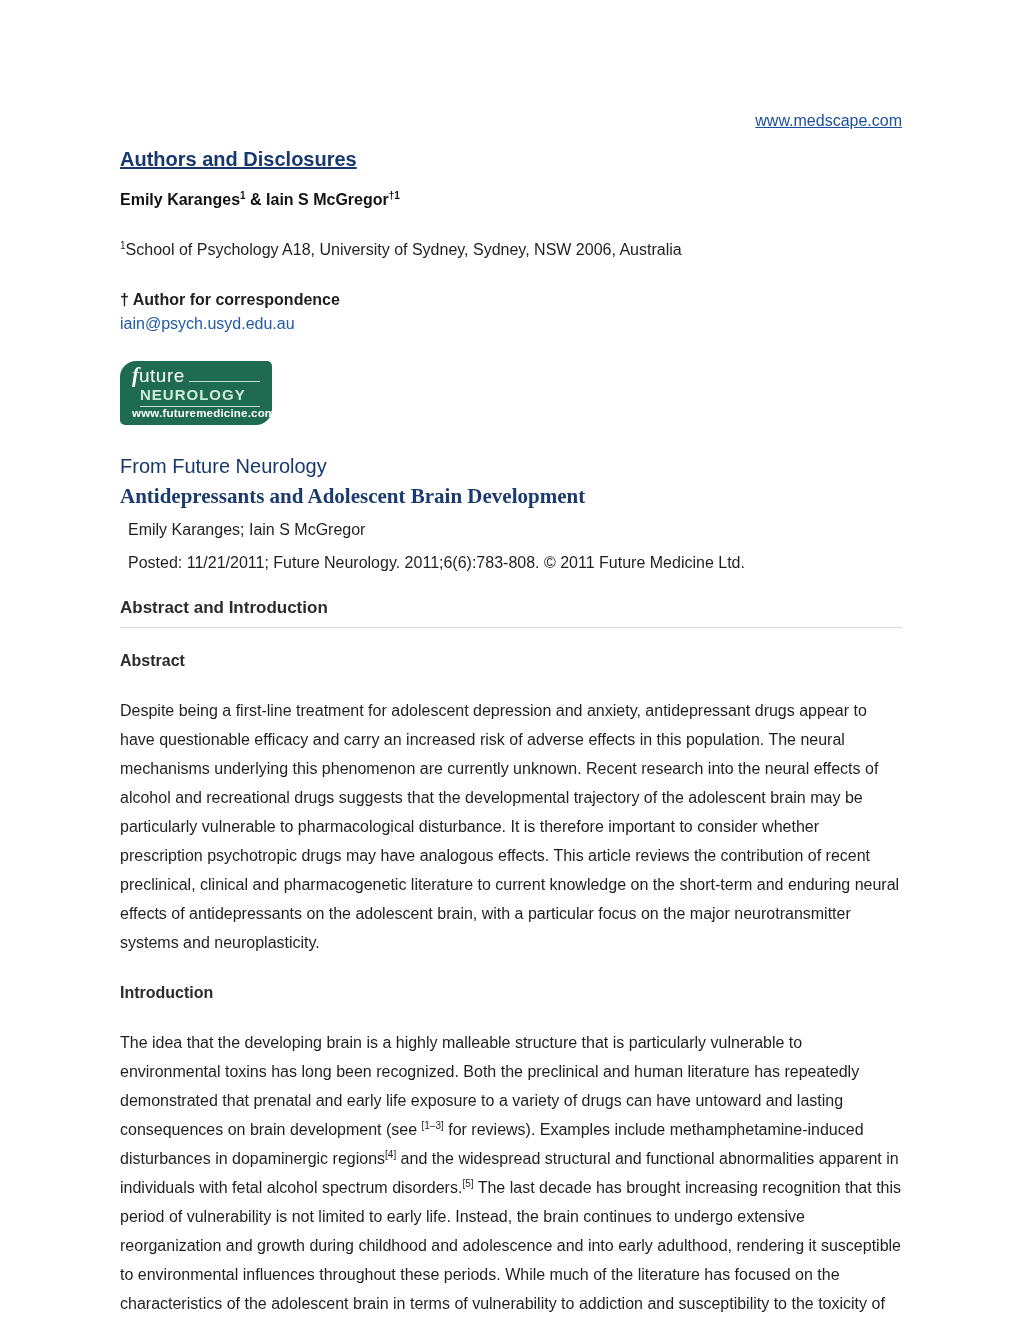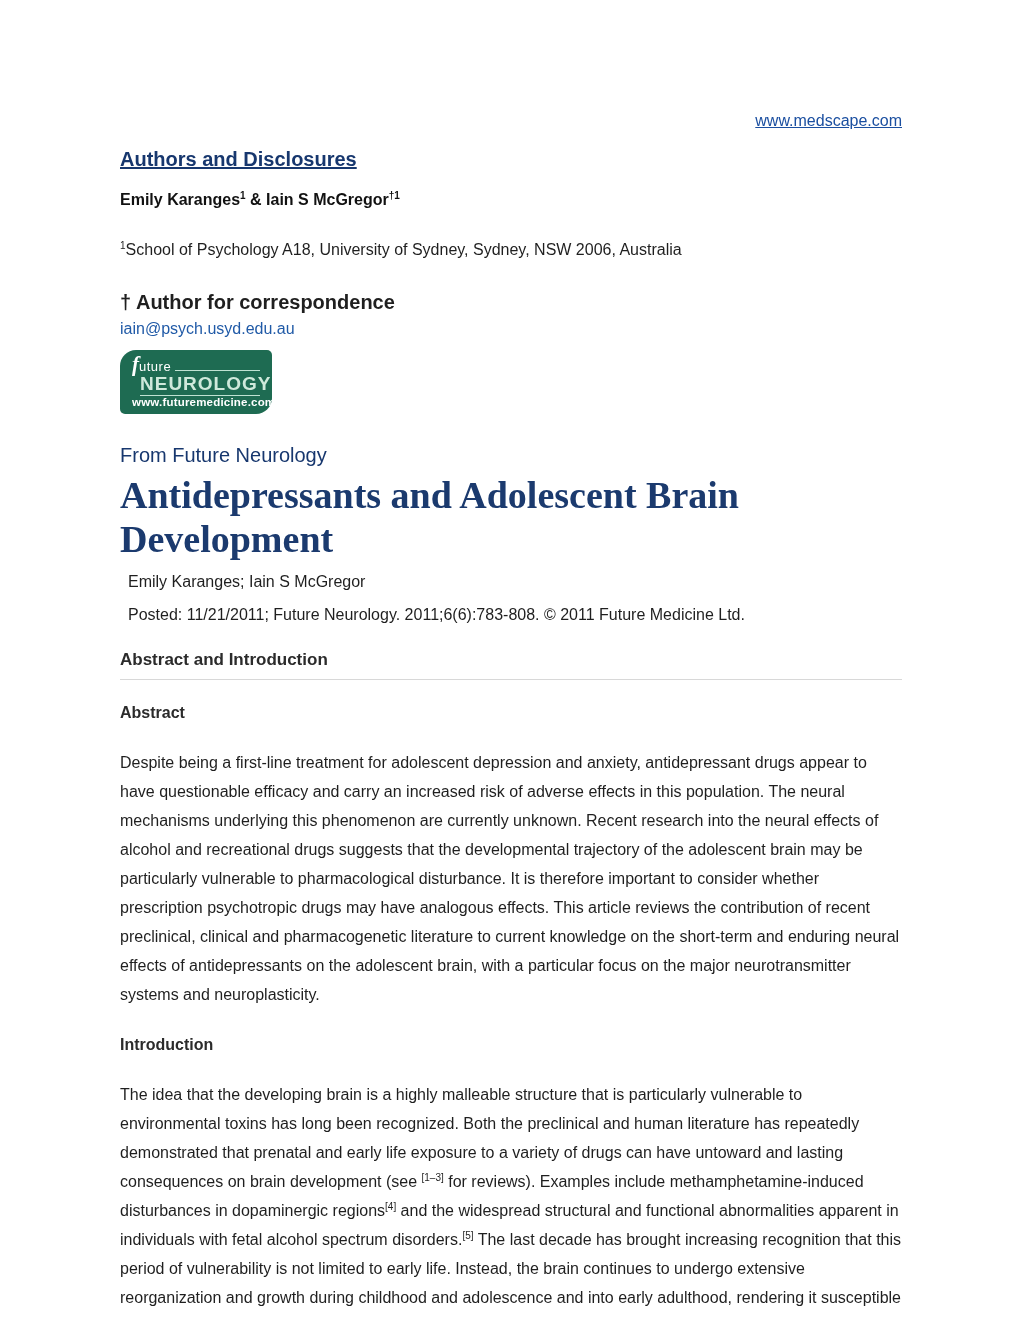--- a/index.html
+++ b/index.html
@@ -36,30 +36,30 @@
     font-size: 16px;
     font-weight: bold;
     color: #111;
     margin-bottom: 32px;
   }
   .affiliation {
     font-size: 16px;
     margin-bottom: 32px;
   }
   .correspondence {
-    font-size: 20px;
+    font-size: 16px;
     font-weight: bold;
     margin-bottom: 6px;
   }
   .email {
     font-size: 16px;
     color: #205aa7;
     text-decoration: none;
     display: inline-block;
-    margin-bottom: 12px;
+    margin-bottom: 28px;
     cursor: pointer;
   }
   sup {
     font-size: 10px;
     line-height: 0;
     vertical-align: super;
   }
   
   .logo {
     width: 152px;
@@ -79,32 +79,32 @@
     color: #ffffff;
   }
   .logo-f {
     font-family: "Liberation Serif", serif;
     font-style: italic;
     font-size: 21px;
     line-height: 14px;
     font-weight: bold;
   }
   .logo-uture {
-    font-size: 13px;
+    font-size: 19px;
     line-height: 13px;
     letter-spacing: 0.5px;
   }
   .logo-rule1 {
     flex: 1;
     border-bottom: 1px solid #bfe2d2;
     margin-left: 4px;
     margin-bottom: 2px;
   }
   .logo-name {
-    font-size: 19px;
+    font-size: 15px;
     line-height: 19px;
     color: #cfe9db;
     letter-spacing: 1px;
     font-weight: bold;
     border-bottom: 1px solid #bfe2d2;
     padding-bottom: 2px;
     margin-left: 8px;
   }
   .logo-url {
     font-size: 11.5px;
@@ -114,21 +114,21 @@
   }
   
   .source-line {
     font-size: 20px;
     font-weight: normal;
     color: #17376e;
     margin-bottom: 6px;
   }
   .article-title {
     font-family: "Liberation Serif", "DejaVu Serif", serif;
-    font-size: 38px;
+    font-size: 21px;
     font-weight: bold;
     color: #1b3a6e;
     margin-bottom: 12px;
   }
   .byline {
     font-size: 16px;
     padding-left: 8px;
     margin-bottom: 15px;
   }
   .posted-line {

